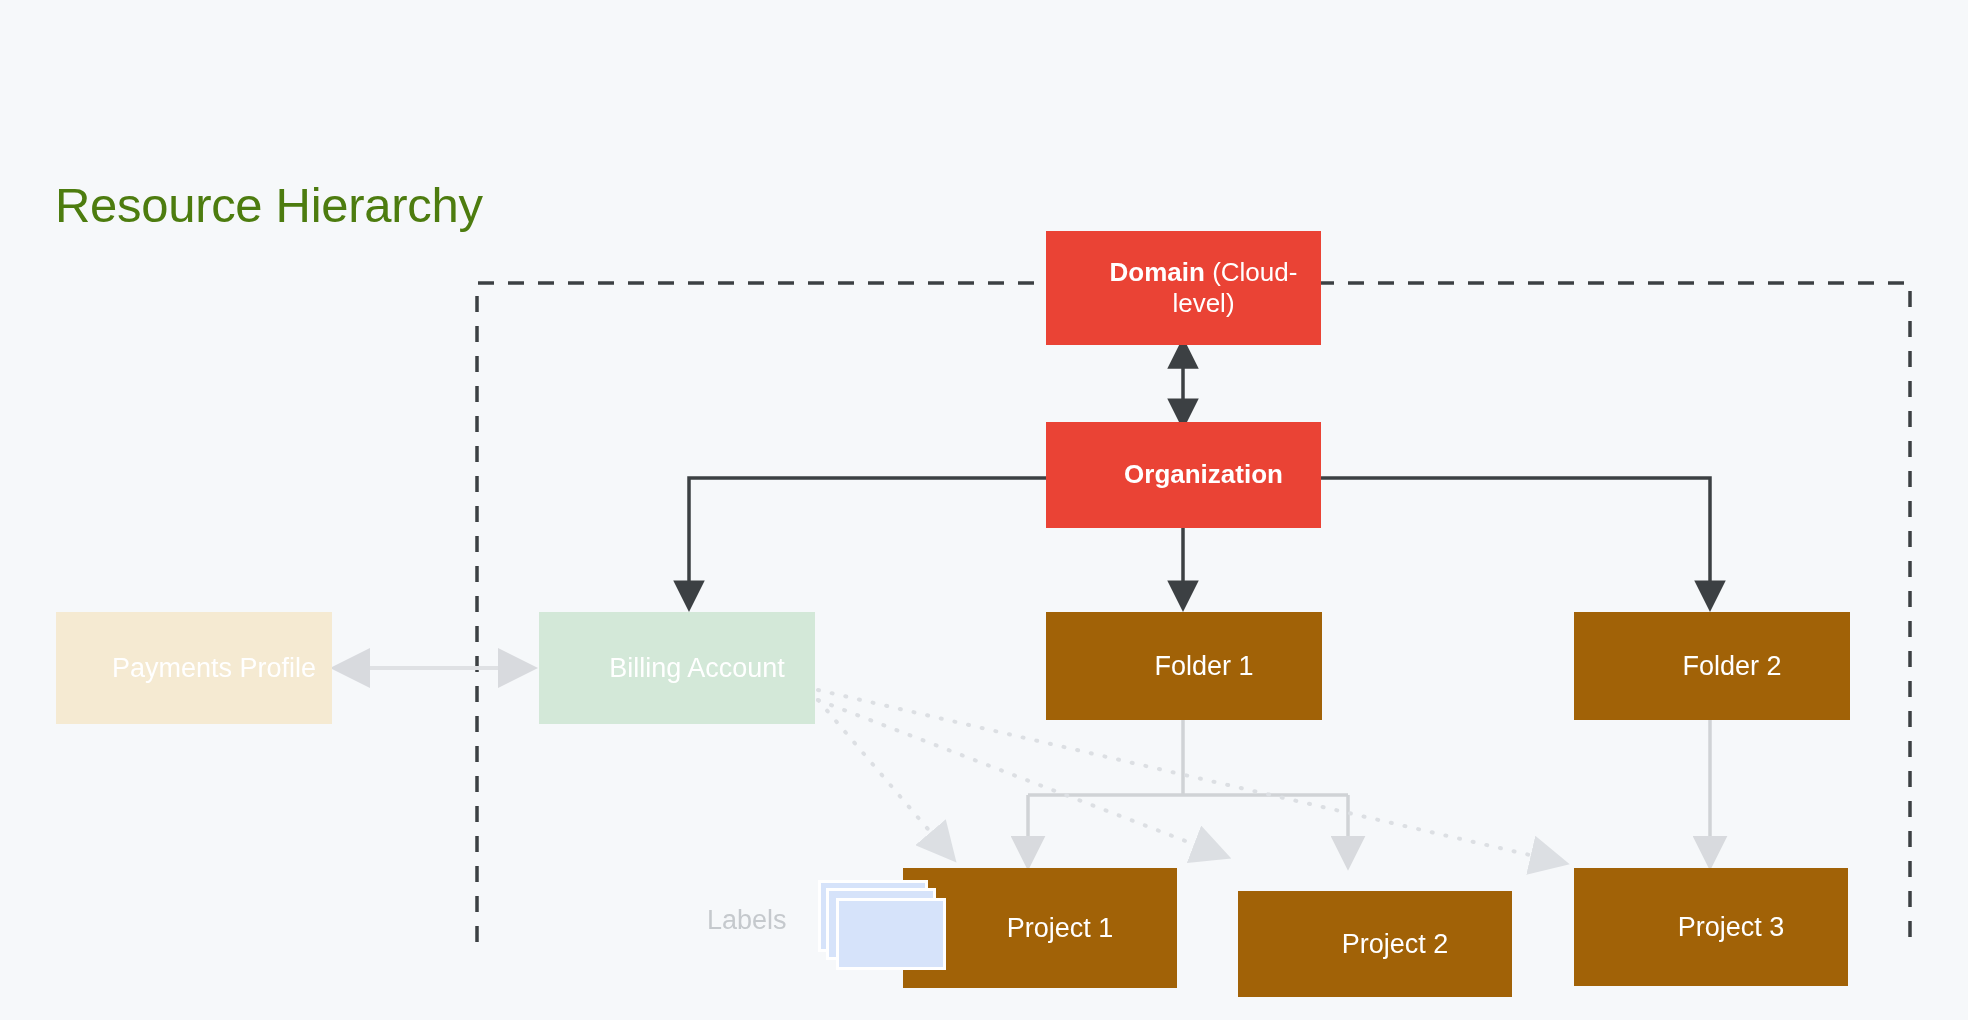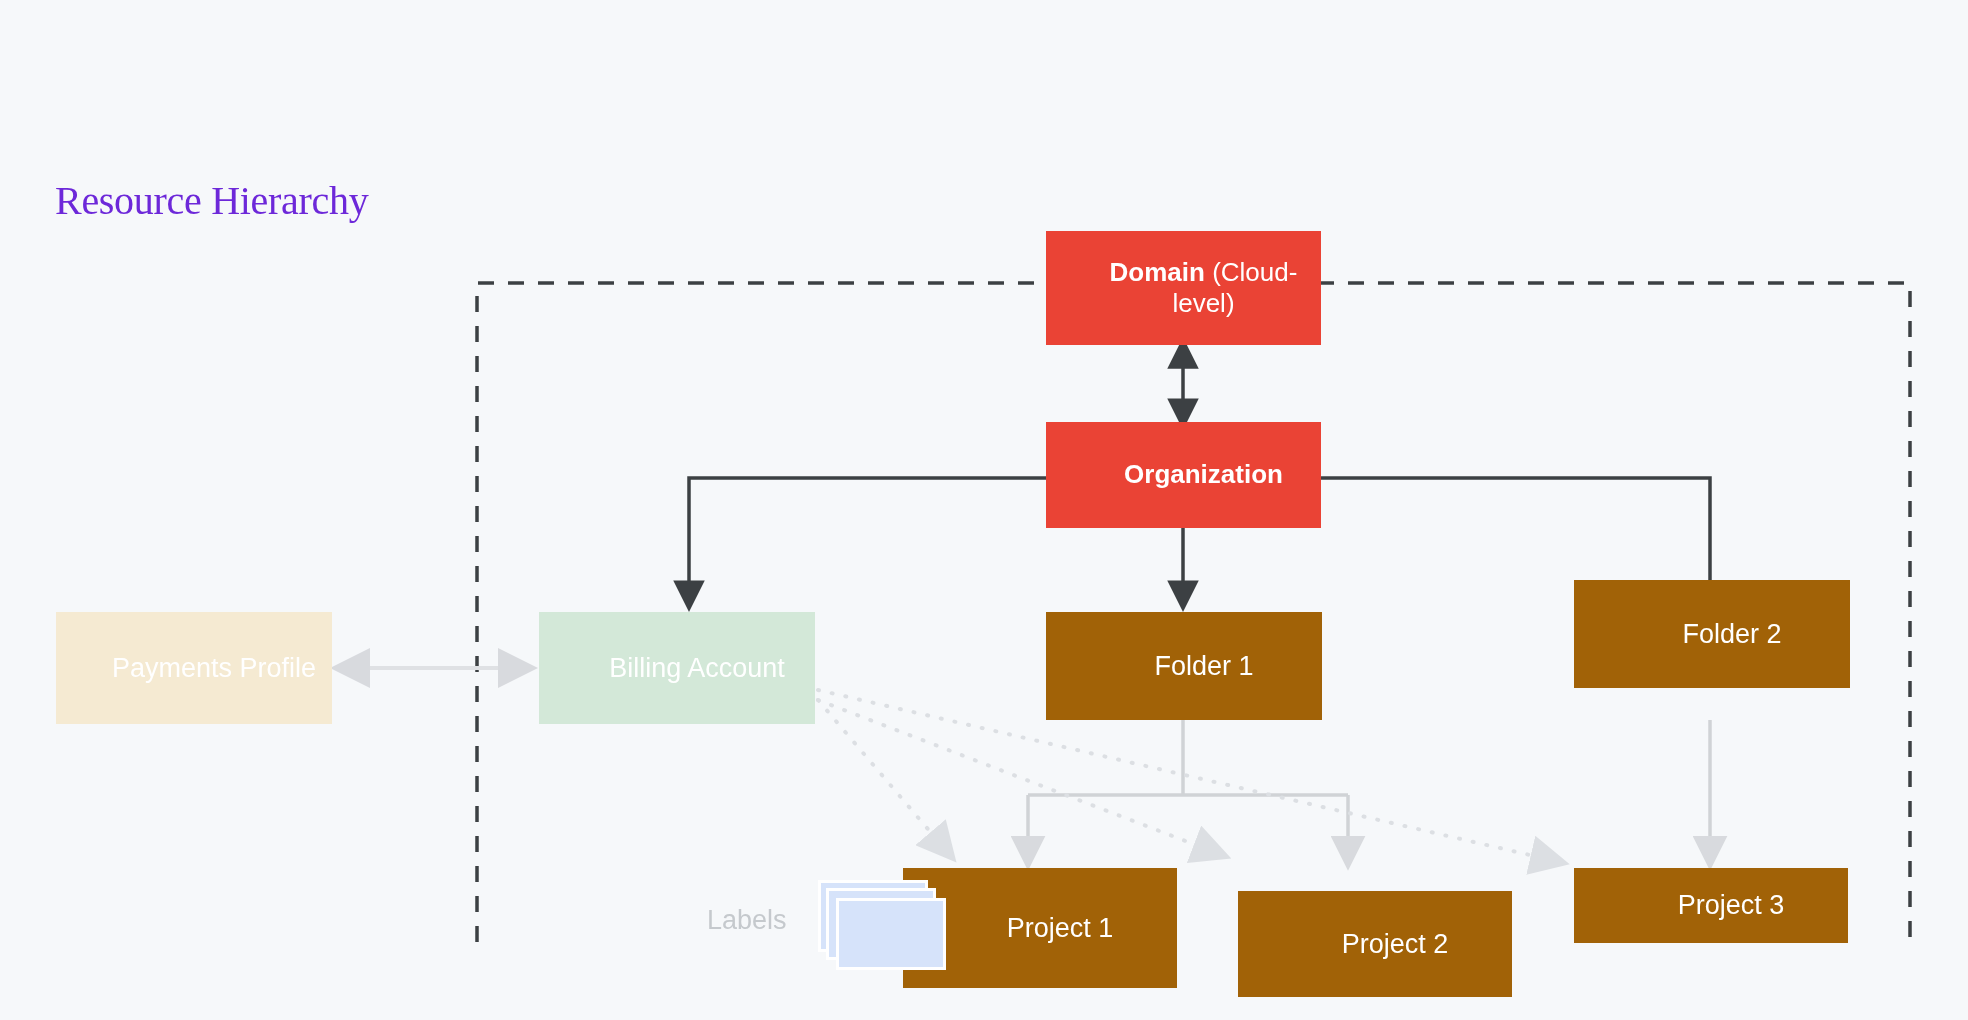--- a/index.html
+++ b/index.html
@@ -31,26 +31,25 @@
     width: 1968px;
     height: 1020px;
     pointer-events: none;
   }
 
   
   #page-title {
     position: absolute;
     left: 55px;
     top: 177px;
-    font-size: 40px;
+    font-size: 49px;
     font-weight: 400;
-    color: #6d28d9;
+    color: #4d7c0f;
     letter-spacing: -0.3px;
     white-space: nowrap;
-    font-family: Liberation Serif, serif;
   }
 
   
   #key-panel {
     position: absolute;
     left: 1498px;
     top: 26px;
     width: 374px;
     background: #ffffff;
     box-shadow: 0 1px 2px rgba(60,64,67,.16);
@@ -236,33 +235,33 @@
   </div>
 
   <div class="node beige" style="left:56px; top:612px; width:276px; height:112px;">
     <span class="node-label">Payments Profile</span>
   </div>
 
   <div class="node blue" style="left:1046px; top:612px; width:276px; height:108px;">
     <span class="node-label">Folder 1</span>
   </div>
 
-  <div class="node blue" style="left:1574px; top:580px; width:276px; height:108px;">
+  <div class="node blue" style="left:1574px; top:612px; width:276px; height:108px;">
     <span class="node-label">Folder 2</span>
   </div>
 
   <div class="node blue" style="left:903px; top:868px; width:274px; height:120px;">
     <span class="node-label">Project 1</span>
   </div>
 
   <div class="node blue" style="left:1238px; top:868px; width:274px; height:106px;margin-top:23px;">
     <span class="node-label">Project 2</span>
   </div>
 
-  <div class="node blue" style="left:1574px; top:868px; width:274px; height:75px;justify-content:center;">
+  <div class="node blue" style="left:1574px; top:868px; width:274px; height:118px;justify-content:center;">
     <span class="node-label">Project 3</span>
   </div>
 
   <div id="labels-text">Labels</div>
   <div id="labels-stack">
     <span class="card c1"></span>
     <span class="card c2"></span>
     <span class="card c3"></span>
   </div>
 

